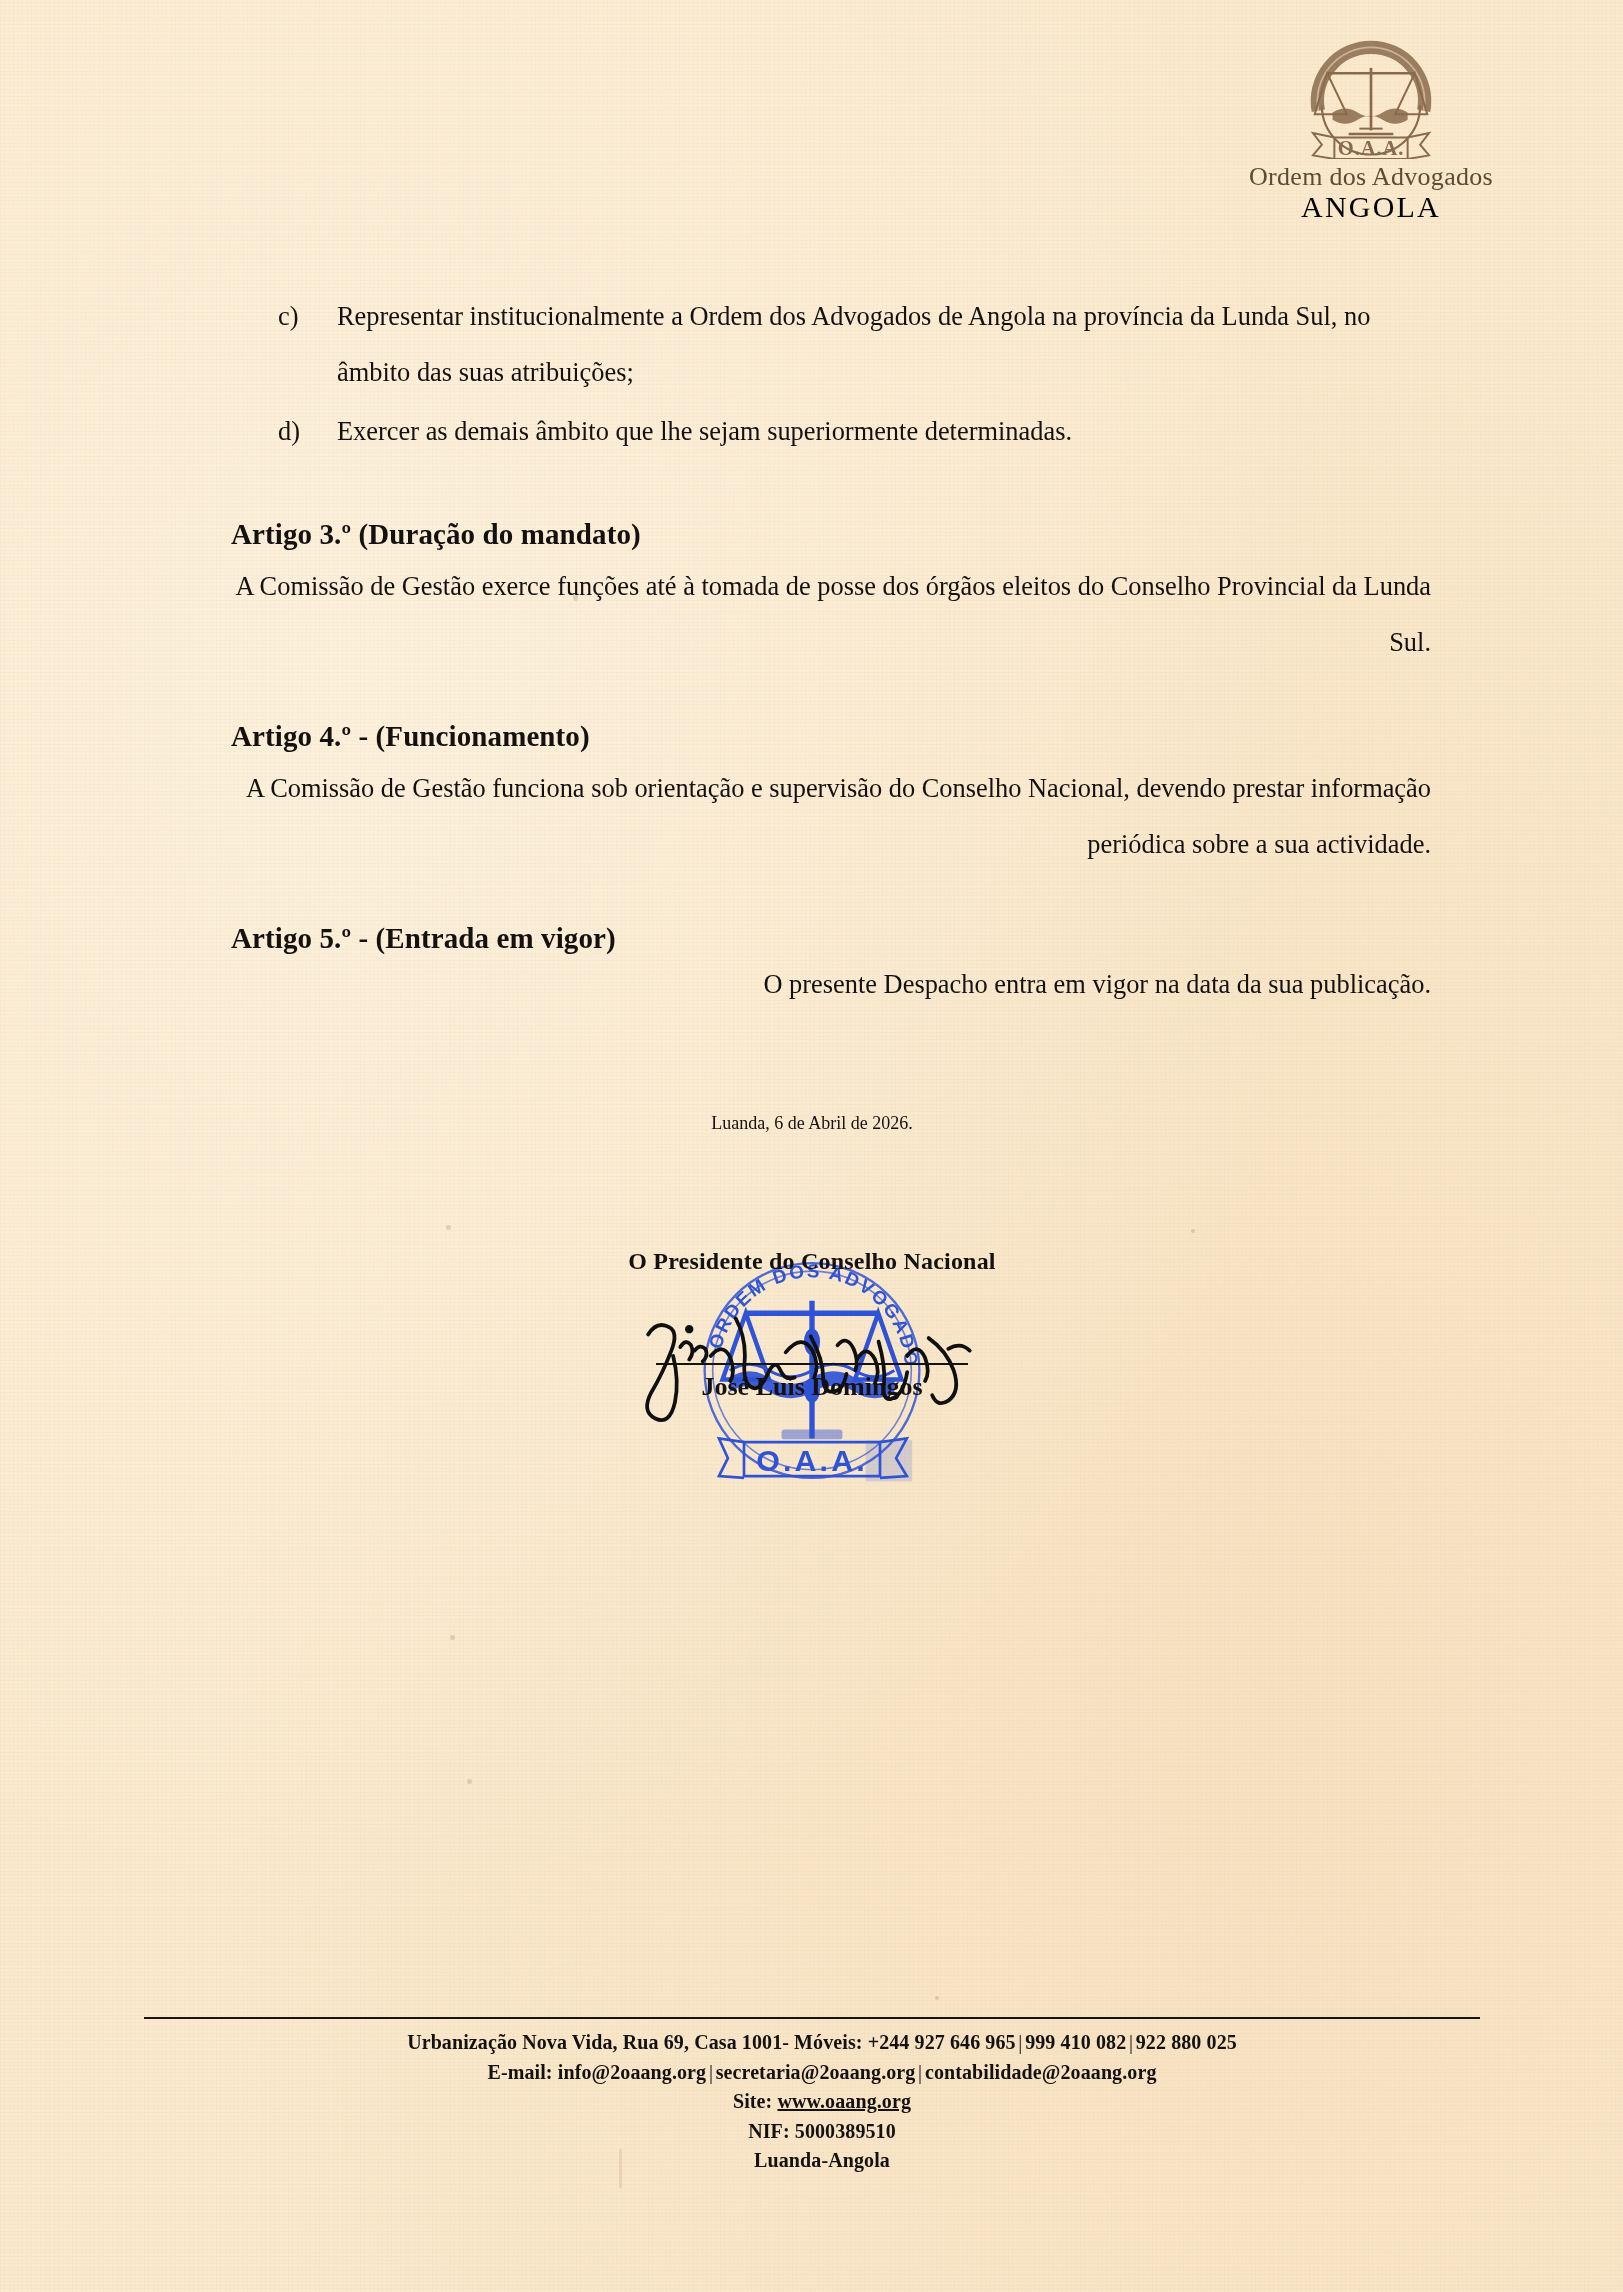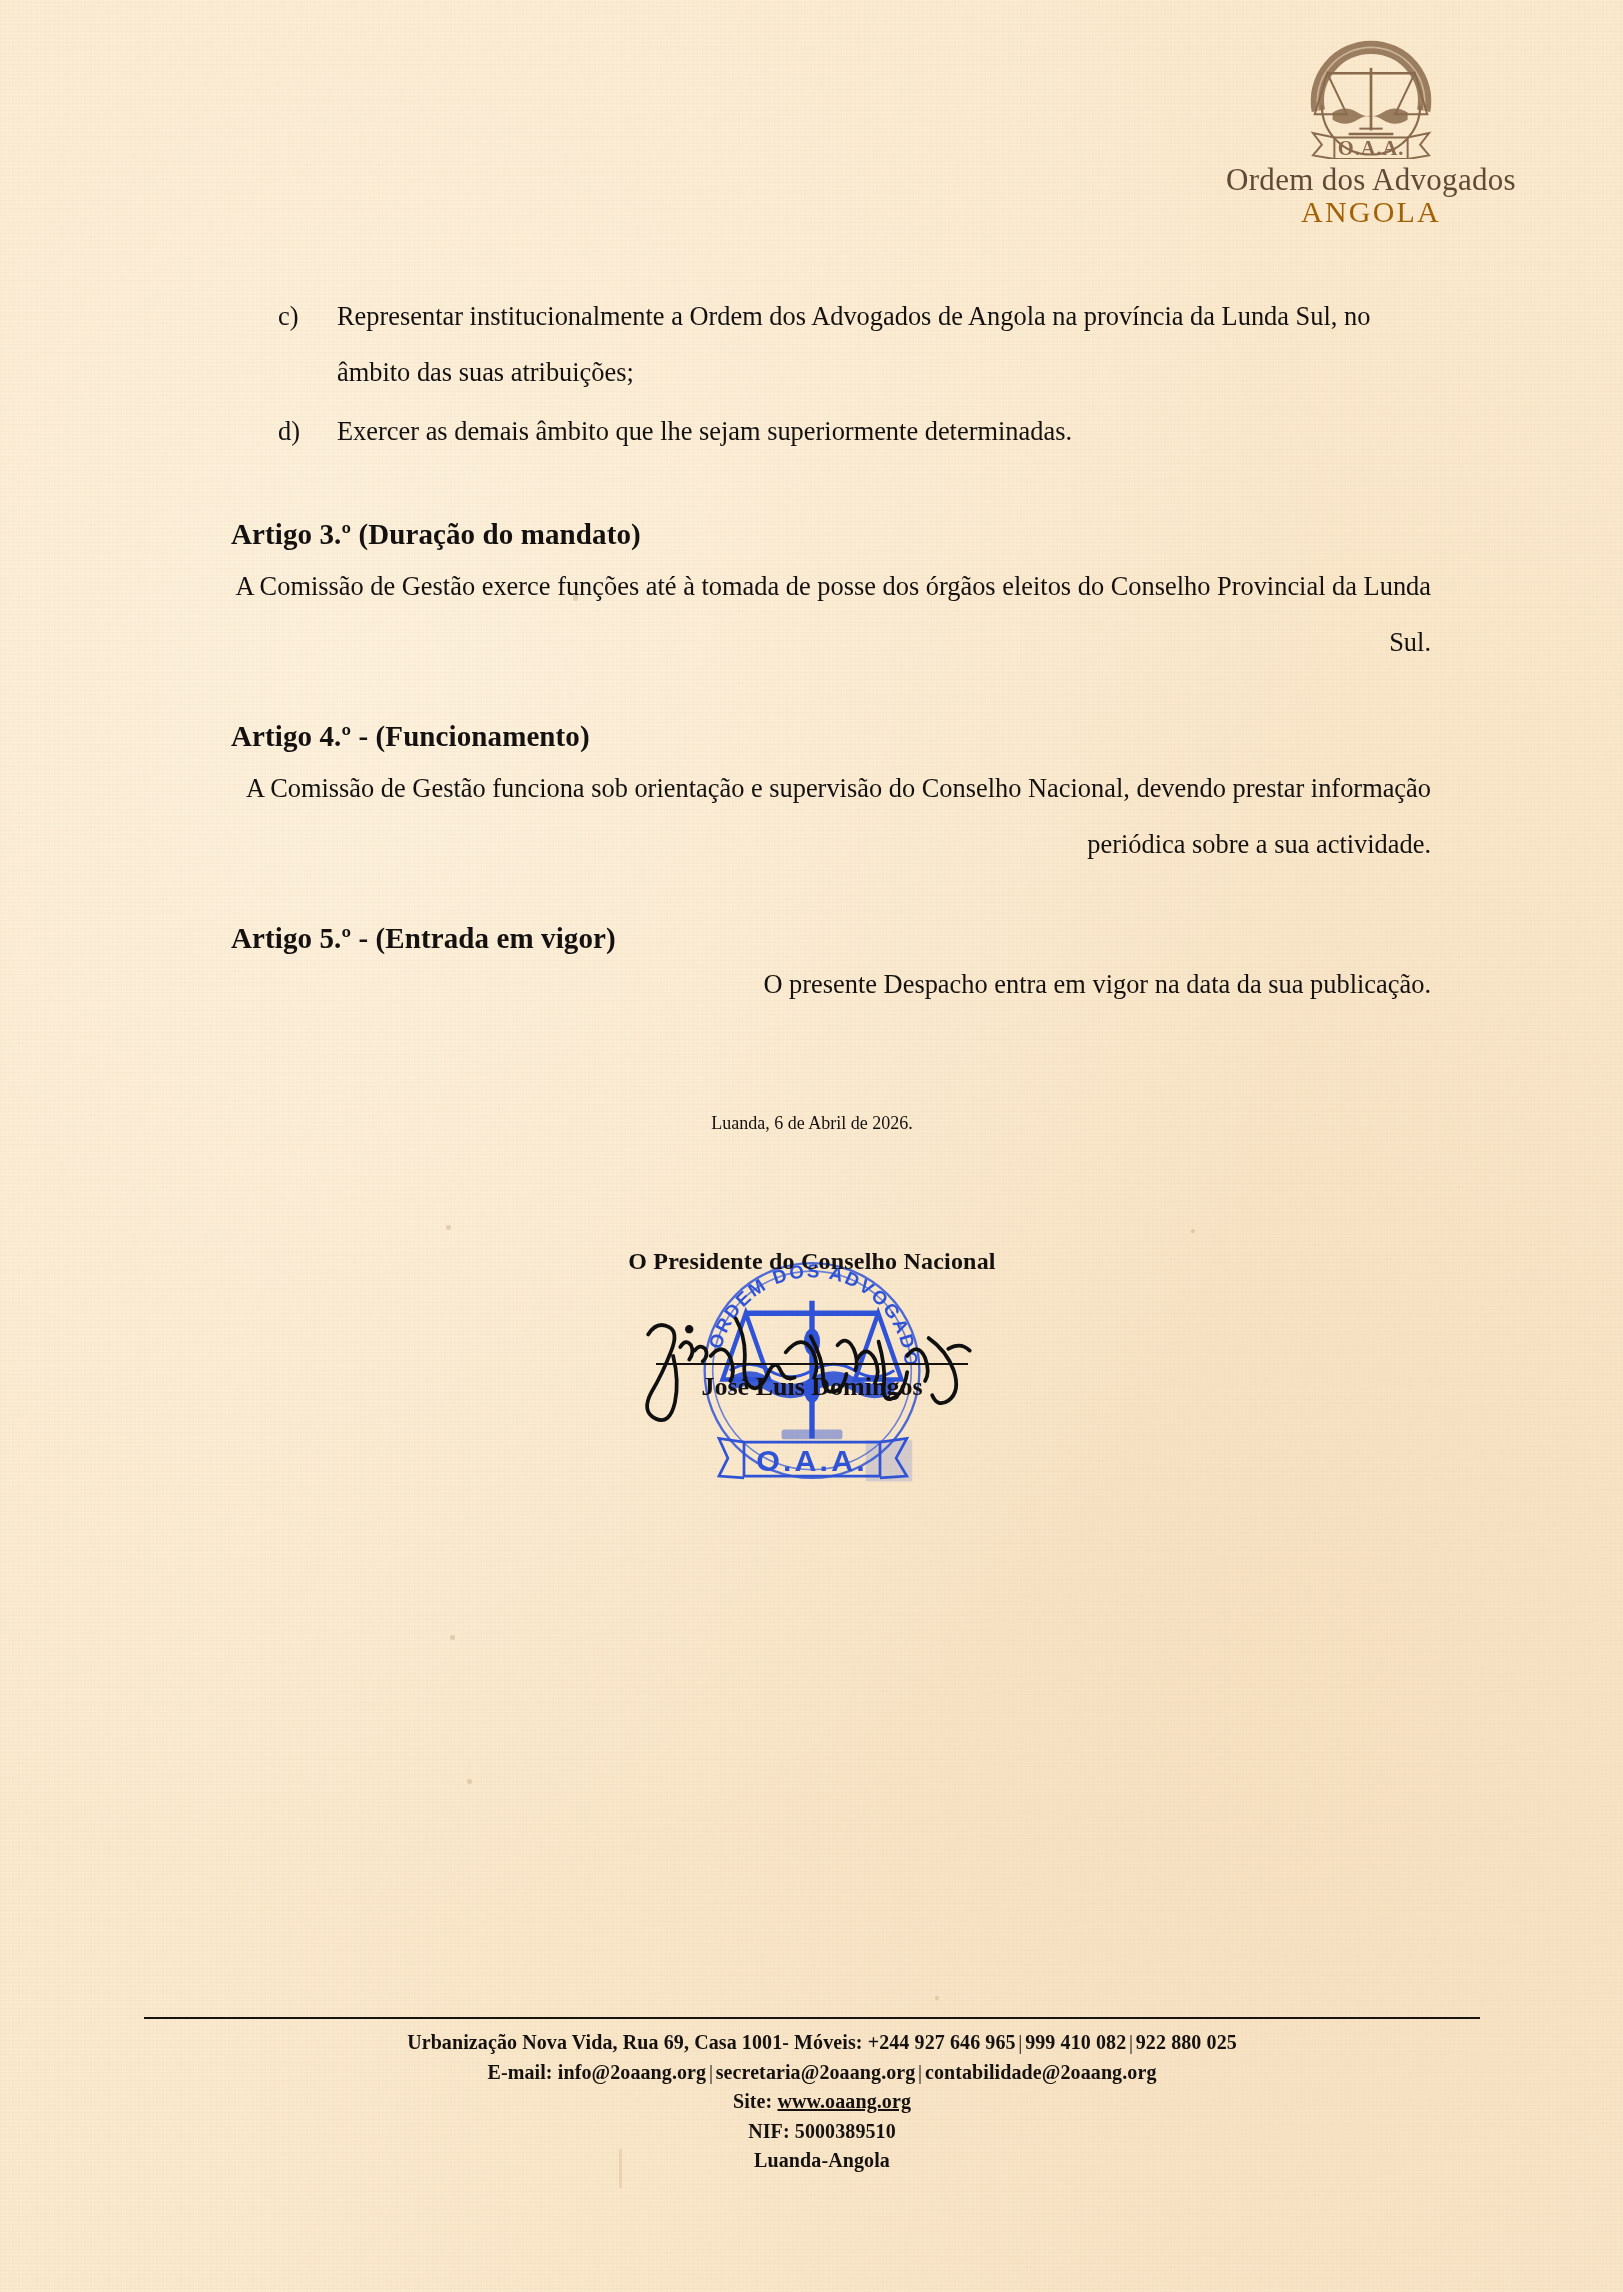--- a/index.html
+++ b/index.html
@@ -53,31 +53,31 @@
     position: absolute;
     top: 25px;
     right: 56px;
     width: 394px;
     text-align: center;
     color: #6d543c;
   }
   .crest { display: block; margin: 0 auto; }
   .lh-line1 {
     font-family: "Liberation Serif", "DejaVu Serif", serif;
-    font-size: 31px;
+    font-size: 26px;
     letter-spacing: 0.3px;
     color: #5f4a35;
     line-height: 1.08;
     margin-top: 3.6px;
   }
   .lh-line2 {
     font-family: "Liberation Serif", "DejaVu Serif", serif;
     font-size: 30px;
     letter-spacing: 2.2px;
-    color: #a16207;
+    color: #000000;
     line-height: 1.08;
   }
 
   
   .body-block {
     position: absolute;
     left: 231px;
     top: 288px;
     width: 1200px;
   }

